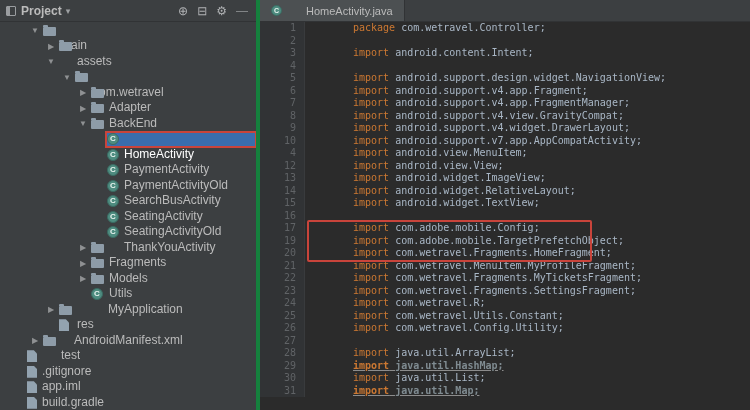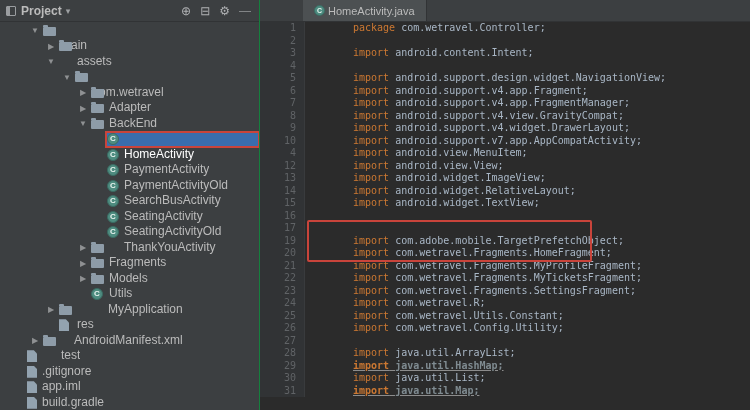--- a/index.html
+++ b/index.html
@@ -7,21 +7,21 @@
   body {
     font-family: "Liberation Sans", sans-serif;
     background: var(--editor-background, #2B2B2B);
   }
   .app { position: relative; width: 750px; height: 410px; display: flex; }
 
   
   .project-panel {
     width: 260px; flex: 0 0 260px;
     background: var(--panel-background, #3C3F41);
-    border-right: 1px solid #15803d;
+    border-right: 4px solid #15803d;
     display: flex; flex-direction: column; overflow: hidden;
   }
   .panel-header {
     height: 22px; flex: 0 0 22px;
     display: flex; align-items: center; gap: 5px;
     padding: 0 6px;
     border-bottom: 1px solid #313335;
     color: #BBBBBB; font-size: 12px;
   }
   .toolwin-icon {
@@ -78,23 +78,23 @@
 
   
   .editor { flex: 1; display: flex; flex-direction: column; background: var(--editor-background, #2B2B2B); min-width: 0; }
   .tabbar {
     height: 22px; flex: 0 0 22px;
     background: var(--panel-background, #3C3F41);
     border-bottom: 1px solid #313335;
     display: flex; align-items: stretch;
   }
   .tab {
-    display: flex; align-items: center; gap: 3px;
+    display: flex; align-items: center; gap: 24px;
     padding: 0 11px; background: #4C5052; color: #BBBBBB;
-    font-size: 11px; border-right: 1px solid #313335; cursor: pointer; margin-left: 43px;
+    font-size: 11px; border-right: 1px solid #313335; cursor: pointer;
   }
   .tab .class-icon { width: 11px; height: 11px; flex: 0 0 11px; line-height: 9px; font-size: 7px; }
 
   .code-wrap {
     position: relative; flex: 1; overflow: hidden;
     font-family: "DejaVu Sans Mono", monospace; font-size: 10px;
   }
   .code-line { display: flex; height: 12.5px; line-height: 12.5px; }
   .line-num {
     flex: 0 0 45px; width: 45px; text-align: right; padding-right: 8px;
@@ -373,32 +373,33 @@
           <div class="code-line">
             <span class="line-num">15</span>
             <span class="code-text"><span class="kw">import</span> <span class="plain">android.widget.TextView;</span></span>
           </div>
           <div class="code-line">
             <span class="line-num">16</span>
             <span class="code-text"><span class="plain"></span></span>
           </div>
           <div class="code-line">
             <span class="line-num">17</span>
+            <span class="code-text"><span class="kw">import</span> <span class="plain">com.adobe.mobile.Config;</span></span>
           </div>
           <div class="code-line">
             <span class="line-num">19</span>
             <span class="code-text"><span class="kw">import</span> <span class="plain">com.adobe.mobile.TargetPrefetchObject;</span></span>
           </div>
           <div class="code-line">
             <span class="line-num">20</span>
             <span class="code-text"><span class="kw">import</span> <span class="plain">com.wetravel.Fragments.HomeFragment;</span></span>
           </div>
           <div class="code-line">
             <span class="line-num">21</span>
-            <span class="code-text"><span class="kw">import</span> <span class="plain">com.wetravel.Fragments.MyProfileFragment;</span></span>
+            <span class="code-text"><span class="kw">import</span> <span class="plain">com.wetravel.MenuItem.MyProfileFragment;</span></span>
           </div>
           <div class="code-line">
             <span class="line-num">22</span>
             <span class="code-text"><span class="kw">import</span> <span class="plain">com.wetravel.Fragments.MyTicketsFragment;</span></span>
           </div>
           <div class="code-line">
             <span class="line-num">23</span>
             <span class="code-text"><span class="kw">import</span> <span class="plain">com.wetravel.Fragments.SettingsFragment;</span></span>
           </div>
           <div class="code-line">

